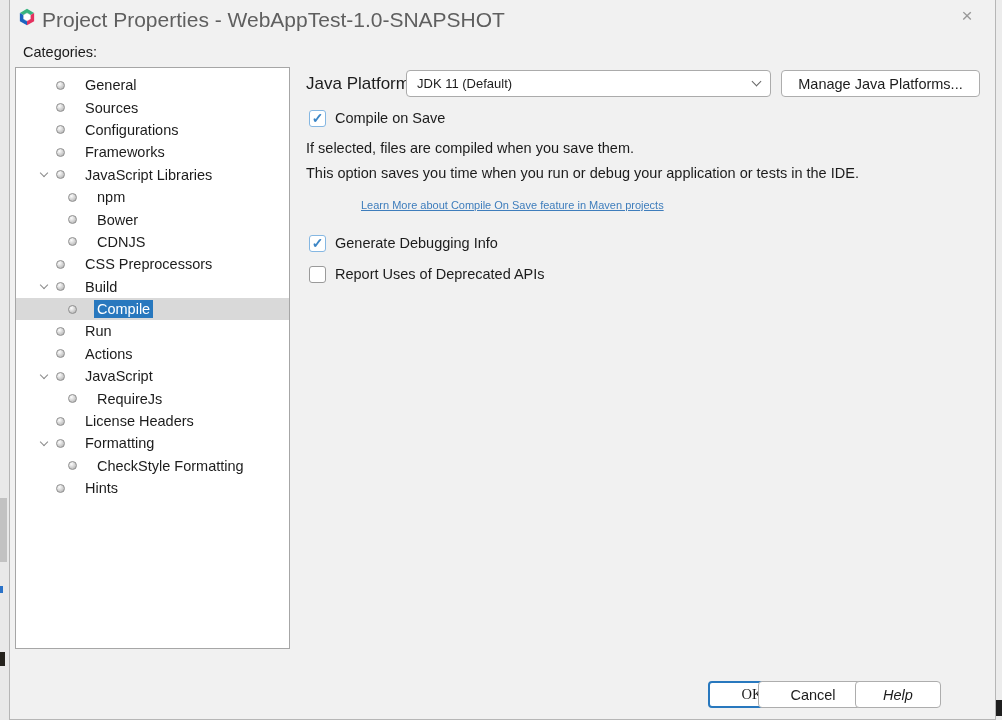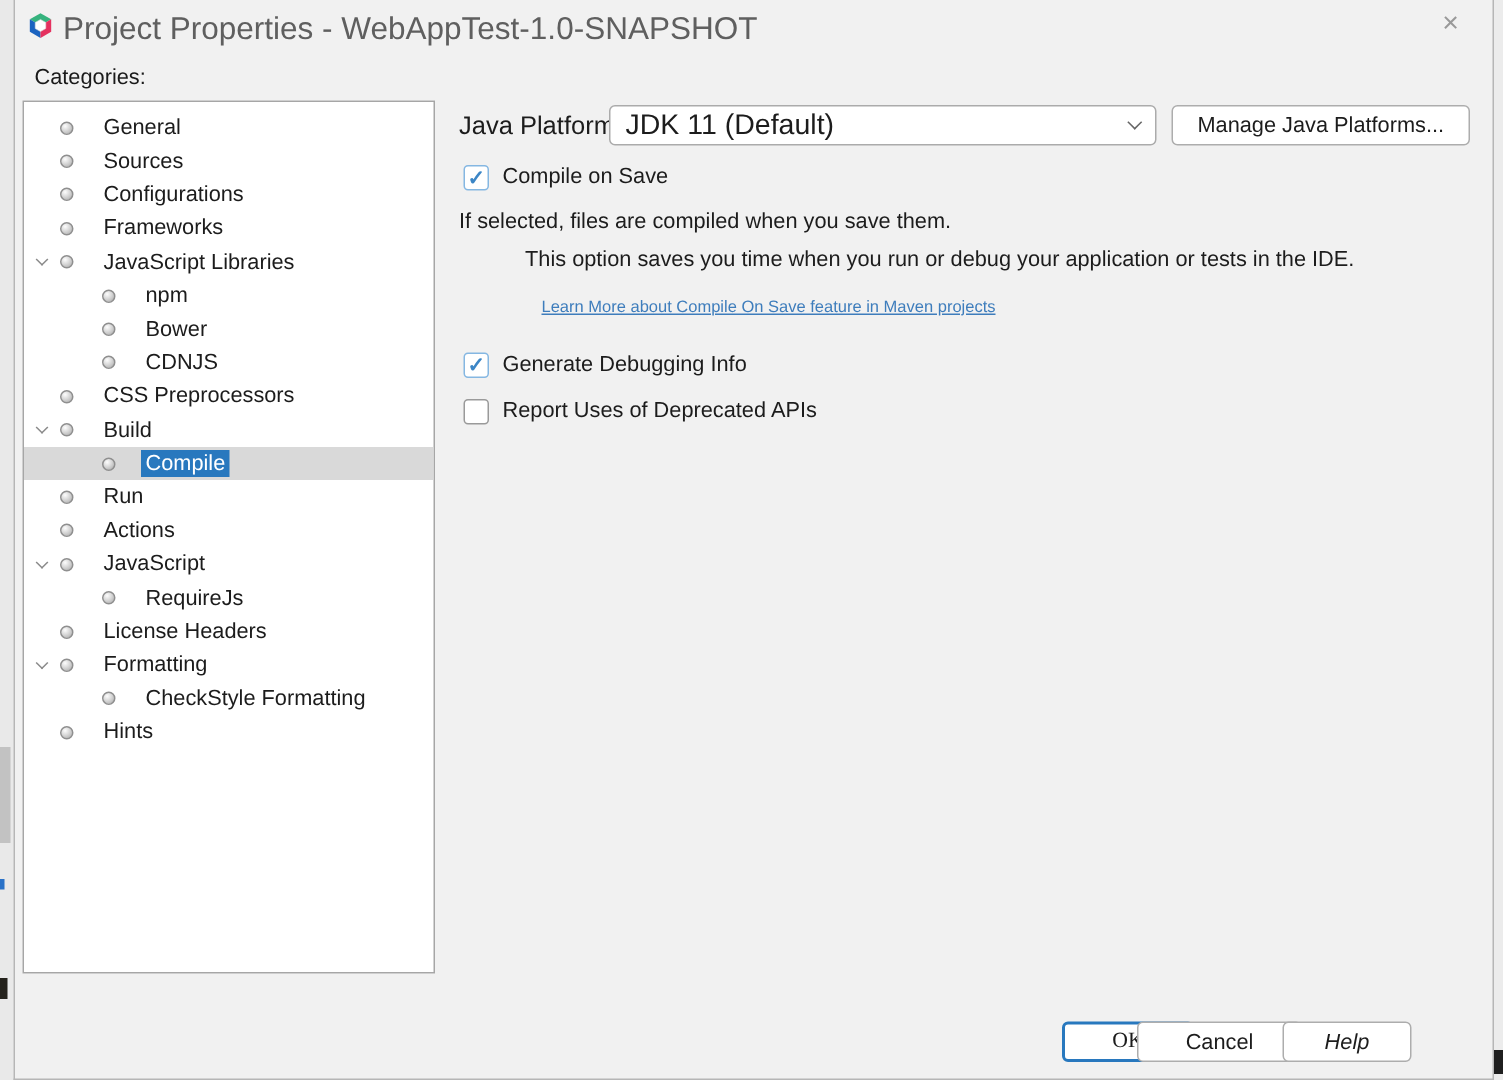--- a/index.html
+++ b/index.html
@@ -23,39 +23,39 @@
   .close-x { position: absolute; right: 16px; top: 5px; font-size: 19px; color: #999; cursor: default;
              width: 24px; text-align: center; }
 
   .categories-label { position: absolute; left: 13px; top: 44px; font-size: 14.5px; color: #1a1a1a; }
 
   
   .tree-panel { position: absolute; left: 5px; top: 67px; width: 275px; height: 582px;
                 background: #ffffff; border: 1px solid #a6a6a6; overflow: hidden; }
   #tree-rows { padding-top: 6px; }
   .tree-row { display: flex; align-items: center; height: 22.4px; width: 100%; font-size: 14.5px; color: #1c1c1c; }
-  .tree-row.lvl0 { padding-left: 0; }
+  .tree-row.lvl0 { padding-left: 0; margin-left: 16px; }
   .tree-row.lvl1 { padding-left: 28px; }
   .chev-slot { width: 24px; display: flex; align-items: center; justify-content: center; visibility: hidden; flex: none; }
   .tree-row.expanded .chev-slot { visibility: visible; }
   .chevron { display: inline-block; width: 6px; height: 6px; border-right: 1.5px solid #8a8a8a;
              border-bottom: 1.5px solid #8a8a8a; transform: rotate(45deg); margin-top: -3px; }
   .bullet { width: 9px; height: 9px; border-radius: 50%; flex: none;
             background: radial-gradient(circle at 35% 30%, #fdfdfd 0%, #d8d8d8 45%, #a8a8a8 100%);
             border: 1px solid #8f8f8f; margin-right: 17px; }
   .tlabel { white-space: nowrap; padding: 1px 3px; }
   .tree-row.selected { background: #d9d9d9; }
   .tree-row.selected .tlabel { background: #2878be; color: #ffffff; }
 
   
   .jp-label { position: absolute; left: 296px; top: 70px; height: 27px; line-height: 27px;
               font-size: 17px; color: #1c1c1c; }
   .combobox { position: absolute; left: 396px; top: 70px; width: 365px; height: 27px; background: #fff;
               border: 1px solid #ababab; border-radius: 4px; display: flex; align-items: center;
-              padding: 0 10px; font-size: 19px; color: #1c1c1c; }
+              padding: 0 10px; font-size: 13px; color: #1c1c1c; }
   .combobox .combo-value { flex: 1; }
   .combo-chevron { width: 7px; height: 7px; border-right: 1.6px solid #666; border-bottom: 1.6px solid #666;
                    transform: rotate(45deg); margin-top: -4px; flex: none; }
   .btn { background: #ffffff; border: 1px solid #adadad; border-radius: 4px; font-size: 14.5px;
          color: #1c1c1c; font-family: "Liberation Sans", sans-serif; }
   .manage-btn { position: absolute; left: 771px; top: 70px; width: 199px; height: 27px; }
 
   .cb-row { position: absolute; left: 299px; display: flex; align-items: center; height: 20px; }
   .cb-row-cos { top: 108px; }
   .cb-row-gdi { top: 233px; }
@@ -63,21 +63,21 @@
   .checkbox { width: 17px; height: 17px; border: 1px solid #9a9a9a; border-radius: 3px; background: #fff;
               display: flex; align-items: center; justify-content: center; flex: none; }
   .checkbox[data-checked="true"] { border-color: #85b7e2; }
   .checkbox .check { display: none; color: #3c86c6; font-size: 14px; font-weight: bold; line-height: 1;
                      margin-top: -1px; }
   .checkbox[data-checked="true"] .check { display: block; }
   .cb-label { margin-left: 9px; font-size: 14.5px; color: #1c1c1c; white-space: nowrap; }
 
   .info-line { position: absolute; left: 296px; font-size: 14.5px; color: #1c1c1c; white-space: nowrap; }
   .info-1 { top: 140px; }
-  .info-2 { top: 165px; margin-left: 44px; }
+  .info-2 { top: 165px; }
   .learn-link { position: absolute; left: 351px; top: 199px; font-size: 11px; color: #3e7dbc;
                 text-decoration: underline; white-space: nowrap; cursor: pointer; }
 
   
   .ok-btn { position: absolute; left: 698px; top: 681px; width: 88px; height: 27px;
             border: 2px solid #2878be; border-radius: 4px; font-family: Liberation Serif, serif; }
   .cancel-btn { position: absolute; left: 748px; top: 681px; width: 110px; height: 27px; }
   .help-btn { position: absolute; left: 845px; top: 681px; width: 86px; height: 27px; font-style: italic; }
 </style>
 </head>

